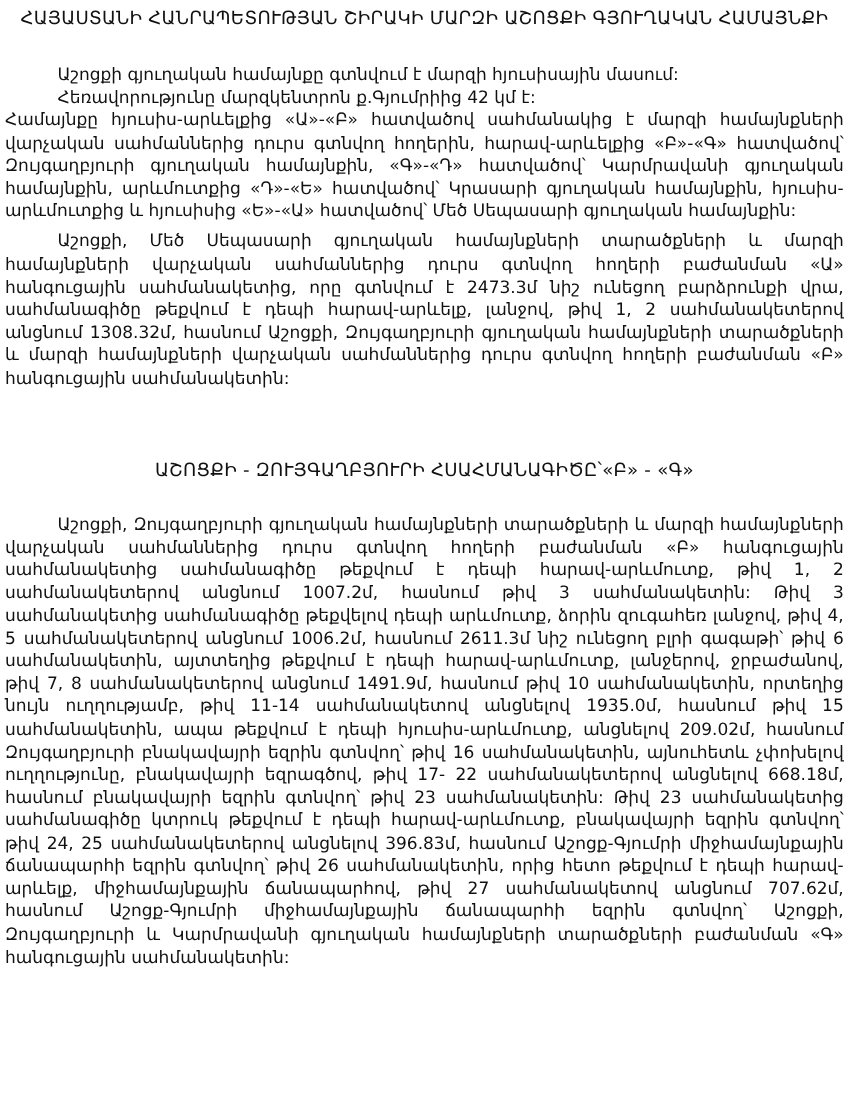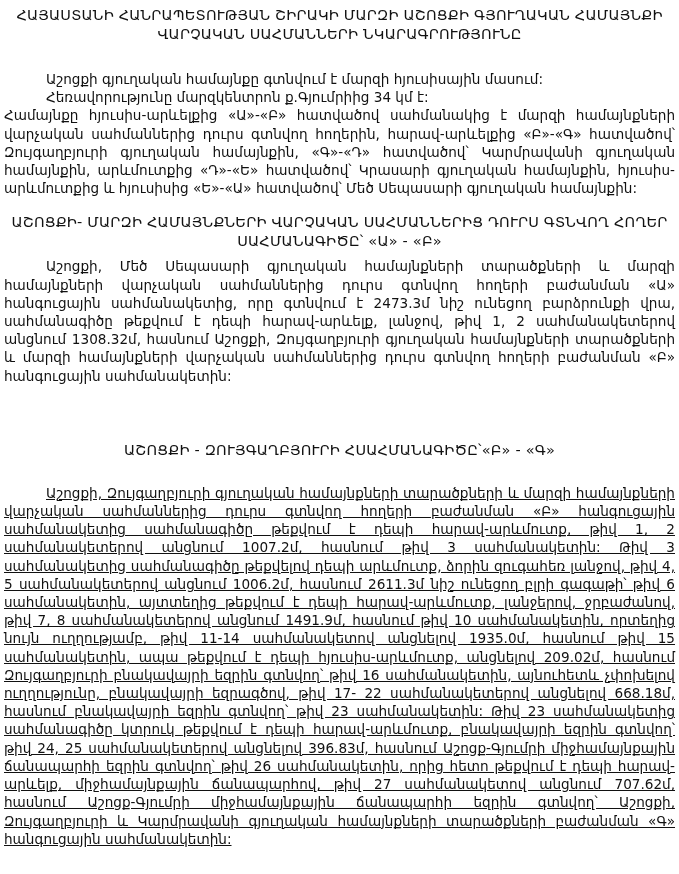--- a/index.html
+++ b/index.html
@@ -17,38 +17,33 @@
   .para {
     margin: 0; font-size: 13.6px; line-height: 18.2px; text-align: justify;
     text-align-last: left;
   }
   .para.indent { text-indent: 42px; }
   .para.short { text-indent: 42px; text-align: center; }
   .p1a { margin-top: 26px; }
   .h2 { margin-top: 16px; }
   .p2 { margin-top: 6px; }
   .h3 { margin-top: 56px; }
-  .p3 { margin-top: 24px; text-decoration: underline; }
+  .p3 { margin-top: 24px; }
 </style>
 </head>
 <body>
 
 <div class="page">
   <h1 class="title">
     <span class="line">ՀԱՅԱՍՏԱՆԻ ՀԱՆՐԱՊԵՏՈՒԹՅԱՆ ՇԻՐԱԿԻ ՄԱՐԶԻ ԱՇՈՑՔԻ ԳՅՈՒՂԱԿԱՆ ՀԱՄԱՅՆՔԻ</span>
-    <span class="line">ՎԱՐՉԱԿԱՆ   ՍԱՀՄԱՆՆԵՐԻ ՆԿԱՐԱԳՐՈՒԹՅՈՒՆԸ</span>
   </h1>
 
   <p class="para short p1a">Աշոցքի գյուղական համայնքը գտնվում է մարզի հյուսիսային մասում:</p>
-  <p class="para short">Հեռավորությունը մարզկենտրոն ք.Գյումրիից 34 կմ է:</p>
+  <p class="para short">Հեռավորությունը մարզկենտրոն ք.Գյումրիից 42 կմ է:</p>
   <p class="para">Համայնքը հյուսիս-արևելքից «Ա»-«Բ» հատվածով սահմանակից է մարզի համայնքների վարչական սահմաններից դուրս գտնվող հողերին, հարավ-արևելքից «Բ»-«Գ» հատվածով՝ Զույգաղբյուրի գյուղական համայնքին, «Գ»-«Դ» հատվածով՝ Կարմրավանի գյուղական համայնքին, արևմուտքից «Դ»-«Ե» հատվածով՝ Կրասարի գյուղական համայնքին, հյուսիս-արևմուտքից և հյուսիսից «Ե»-«Ա» հատվածով՝ Մեծ Սեպասարի գյուղական համայնքին:</p>
 
-  <h2 class="title h2">
-    <span class="line">ԱՇՈՑՔԻ- ՄԱՐԶԻ ՀԱՄԱՅՆՔՆԵՐԻ ՎԱՐՉԱԿԱՆ ՍԱՀՄԱՆՆԵՐԻՑ ԴՈՒՐՍ ԳՏՆՎՈՂ ՀՈՂԵՐ</span>
-    <span class="line">ՍԱՀՄԱՆԱԳԻԾԸ՝ «Ա» - «Բ»</span>
-  </h2>
   <p class="para indent p2">Աշոցքի, Մեծ Սեպասարի գյուղական համայնքների տարածքների և մարզի համայնքների վարչական սահմաններից դուրս գտնվող հողերի բաժանման «Ա» հանգուցային սահմանակետից, որը գտնվում է 2473.3մ նիշ ունեցող բարձրունքի վրա, սահմանագիծը թեքվում է դեպի հարավ-արևելք, լանջով, թիվ 1, 2 սահմանակետերով անցնում 1308.32մ, հասնում Աշոցքի, Զույգաղբյուրի գյուղական համայնքների տարածքների և մարզի համայնքների վարչական սահմաններից դուրս գտնվող հողերի բաժանման «Բ» հանգուցային սահմանակետին:</p>
 
   <h2 class="title h3">
     <span class="line">ԱՇՈՑՔԻ - ԶՈՒՅԳԱՂԲՅՈՒՐԻ ՀՍԱՀՄԱՆԱԳԻԾԸ՝«Բ» - «Գ»</span>
   </h2>
   <p class="para indent p3">Աշոցքի, Զույգաղբյուրի գյուղական համայնքների տարածքների և մարզի համայնքների վարչական սահմաններից դուրս գտնվող հողերի բաժանման «Բ» հանգուցային սահմանակետից սահմանագիծը թեքվում է դեպի հարավ-արևմուտք, թիվ 1, 2 սահմանակետերով անցնում 1007.2մ, հասնում թիվ 3 սահմանակետին: Թիվ 3 սահմանակետից սահմանագիծը թեքվելով դեպի արևմուտք, ձորին զուգահեռ լանջով, թիվ 4, 5 սահմանակետերով անցնում 1006.2մ, հասնում 2611.3մ նիշ ունեցող բլրի գագաթի՝ թիվ 6 սահմանակետին, այտտեղից թեքվում է դեպի հարավ-արևմուտք, լանջերով, ջրբաժանով, թիվ 7, 8 սահմանակետերով անցնում 1491.9մ, հասնում թիվ 10 սահմանակետին, որտեղից նույն ուղղությամբ, թիվ 11-14 սահմանակետով անցնելով 1935.0մ, հասնում թիվ 15 սահմանակետին, ապա թեքվում է դեպի հյուսիս-արևմուտք, անցնելով 209.02մ, հասնում Զույգաղբյուրի բնակավայրի եզրին գտնվող՝ թիվ 16 սահմանակետին, այնուհետև չփոխելով ուղղությունը, բնակավայրի եզրագծով, թիվ 17- 22 սահմանակետերով անցնելով 668.18մ, հասնում բնակավայրի եզրին գտնվող՝ թիվ 23 սահմանակետին: Թիվ 23 սահմանակետից սահմանագիծը կտրուկ թեքվում է դեպի հարավ-արևմուտք, բնակավայրի եզրին գտնվող՝ թիվ 24, 25 սահմանակետերով անցնելով 396.83մ, հասնում Աշոցք-Գյումրի միջհամայնքային ճանապարհի եզրին գտնվող՝ թիվ 26 սահմանակետին, որից հետո թեքվում է դեպի հարավ-արևելք, միջհամայնքային ճանապարհով, թիվ 27 սահմանակետով անցնում 707.62մ, հասնում Աշոցք-Գյումրի միջհամայնքային ճանապարհի եզրին գտնվող՝ Աշոցքի, Զույգաղբյուրի և Կարմրավանի գյուղական համայնքների տարածքների բաժանման «Գ» հանգուցային սահմանակետին:</p>
 </div>
 
 </body></html>

